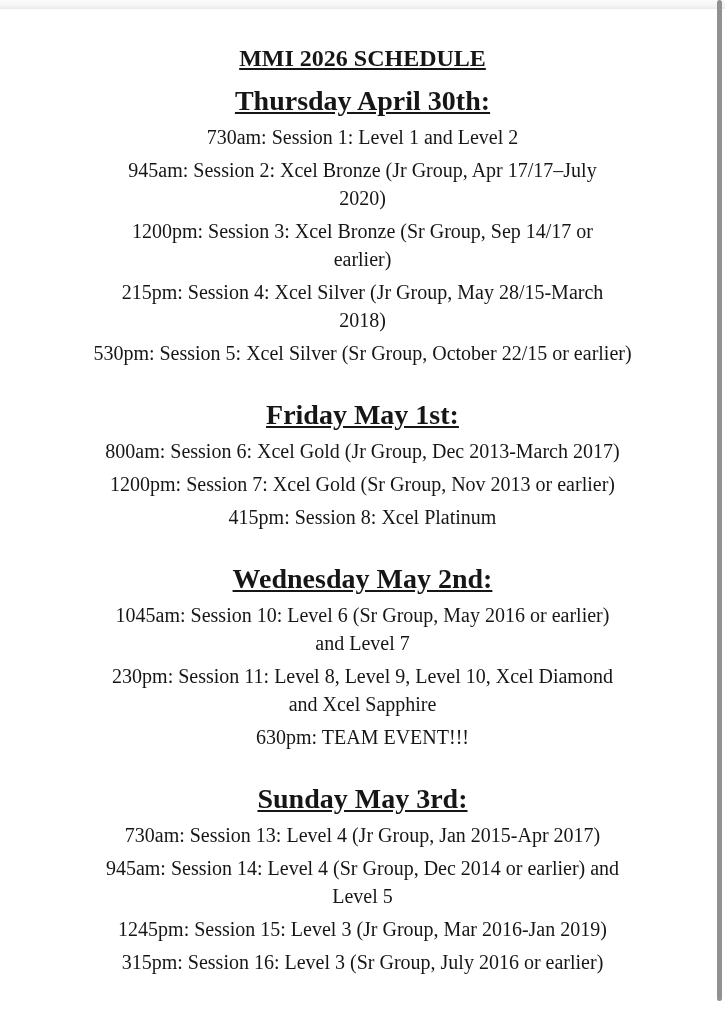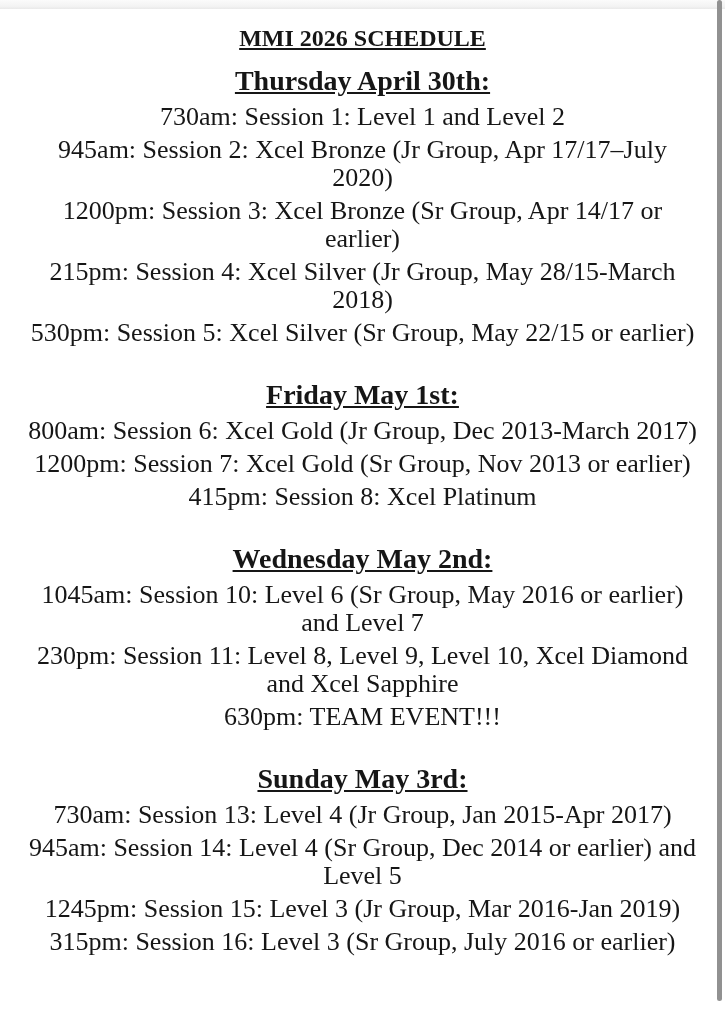--- a/index.html
+++ b/index.html
@@ -28,42 +28,42 @@
     width: 5px;
     height: 1001px;
     background: #919191;
     border-radius: 3px;
   }
   .doc {
     position: absolute;
     top: 0;
     left: 0;
     width: 100%;
-    padding-top: 24px;
+    padding-top: 44px;
     text-align: center;
     box-sizing: border-box;
   }
   .title {
     font-size: 24px;
     font-weight: bold;
     text-decoration: underline;
     line-height: 29px;
     margin: 0 0 14px 0;
   }
   .day { margin: 0; }
   .day.gap { margin-top: 34px; }
   .day-heading {
     font-size: 28px;
     font-weight: bold;
     text-decoration: underline;
     line-height: 28px;
     margin: 0 0 8px 0;
   }
   .entry {
-    font-size: 26px;
+    font-size: 20px;
     line-height: 28px;
     margin: 0 0 5px 0;
   }
   .ln {
     display: block;
     white-space: nowrap;
   }
 </style>
 </head>
 <body>
@@ -77,29 +77,29 @@
     <section class="day">
       <h2 class="day-heading">Thursday April 30th:</h2>
       <p class="entry">
         <span class="ln">730am: Session 1: Level 1 and Level 2</span>
       </p>
       <p class="entry">
         <span class="ln">945am: Session 2: Xcel Bronze (Jr Group, Apr 17/17–July</span>
         <span class="ln">2020)</span>
       </p>
       <p class="entry">
-        <span class="ln">1200pm: Session 3: Xcel Bronze (Sr Group, Apr 14/17 or</span>
+        <span class="ln">1200pm: Session 3: Xcel Bronze (Sr Group, Sep 14/17 or</span>
         <span class="ln">earlier)</span>
       </p>
       <p class="entry">
         <span class="ln">215pm: Session 4: Xcel Silver (Jr Group, May 28/15-March</span>
         <span class="ln">2018)</span>
       </p>
       <p class="entry">
-        <span class="ln">530pm: Session 5: Xcel Silver (Sr Group, May 22/15 or earlier)</span>
+        <span class="ln">530pm: Session 5: Xcel Silver (Sr Group, October 22/15 or earlier)</span>
       </p>
     </section>
 
     <section class="day gap">
       <h2 class="day-heading">Friday May 1st:</h2>
       <p class="entry">
         <span class="ln">800am: Session 6: Xcel Gold (Jr Group, Dec 2013-March 2017)</span>
       </p>
       <p class="entry">
         <span class="ln">1200pm: Session 7: Xcel Gold (Sr Group, Nov 2013 or earlier)</span>

